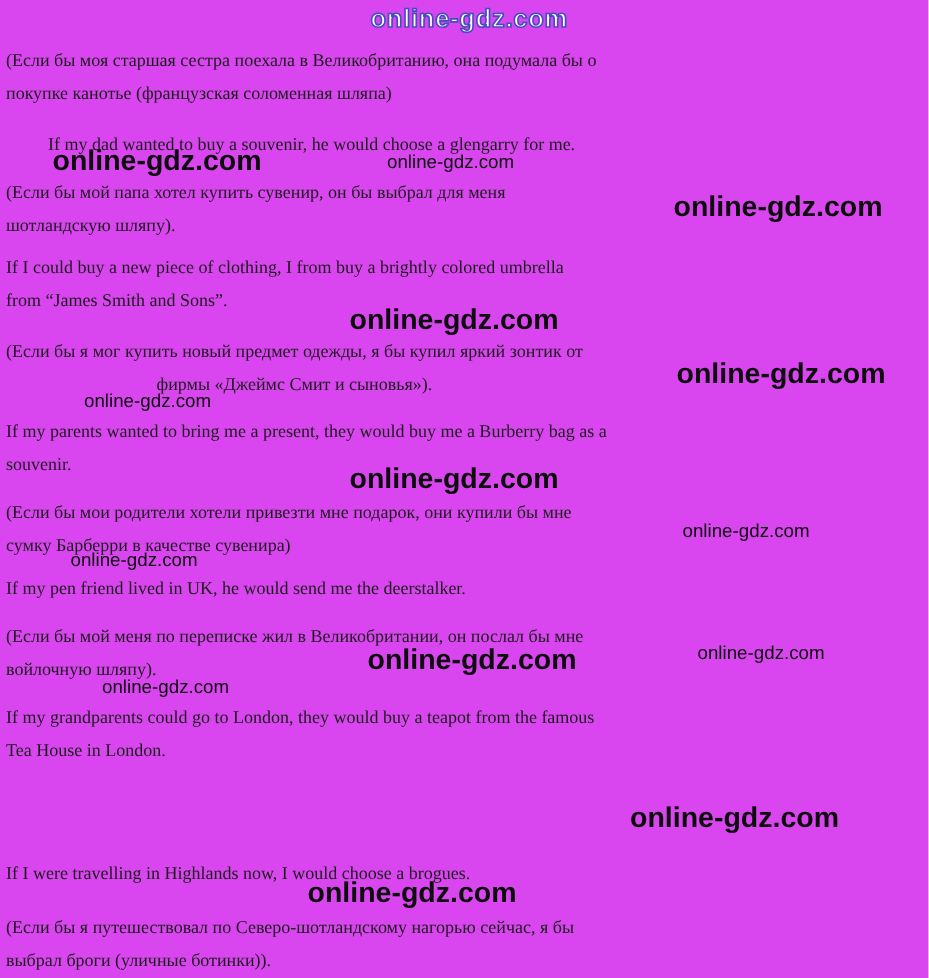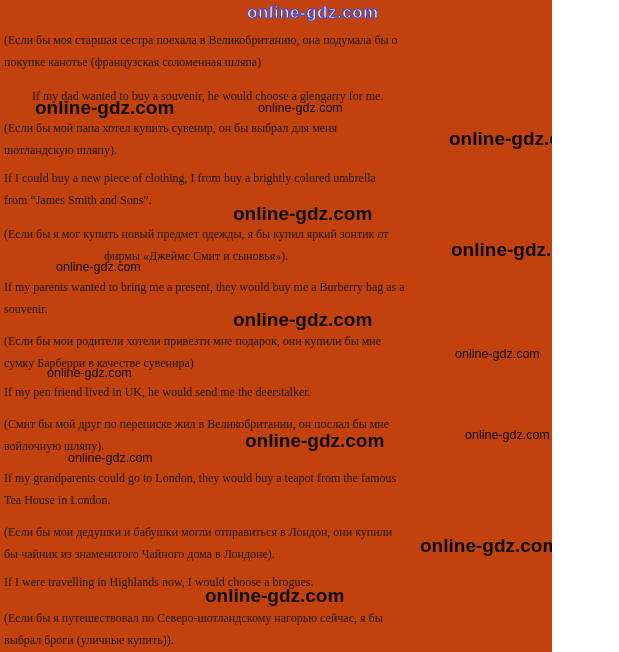--- a/index.html
+++ b/index.html
@@ -1,20 +1,20 @@
 <!DOCTYPE html>
 <html><head>
 <meta charset="utf-8">
 <style>
   html, body { margin: 0; padding: 0; background: #ffffff; }
   .page {
     position: relative;
-    width: 552px;
+    width: 619px;
     height: 652px;
-    background: #c2410c;
+    background: #d946ef;
     font-family: "Liberation Serif", serif;
     color: #1a1a1a;
     overflow: hidden;
   }
   .para {
     position: absolute;
     left: 4px;
     font-size: 12px;
     line-height: 22px;
     white-space: nowrap;
@@ -90,36 +90,32 @@
   <div class="para" style="top:330px;">
     <span class="line">(Если бы мои родители хотели привезти мне подарок, они купили бы мне</span>
     <span class="line">сумку Барберри в качестве сувенира)</span>
   </div>
 
   <div class="para" style="top:381px;">
     <span class="line">If my pen friend lived in UK, he would send me the deerstalker.</span>
   </div>
 
   <div class="para" style="top:413px;">
-    <span class="line">(Смит бы мой друг по переписке жил в Великобритании, он послал бы мне</span>
+    <span class="line">(Если бы мой меня по переписке жил в Великобритании, он послал бы мне</span>
     <span class="line">войлочную шляпу).</span>
   </div>
 
   <div class="para" style="top:467px;">
     <span class="line">If my grandparents could go to London, they would buy a teapot from the famous</span>
     <span class="line">Tea House in London.</span>
   </div>
 
-  <div class="para" style="top:521px;">
-    <span class="line">(Если бы мои дедушки и бабушки могли отправиться в Лондон, они купили</span>
-    <span class="line">бы чайник из знаменитого Чайного дома в Лондоне).</span>
-  </div>
 
   <div class="para" style="top:571px;">
     <span class="line">If I were travelling in Highlands now, I would choose a brogues.</span>
   </div>
 
   <div class="para" style="top:607px;">
     <span class="line">(Если бы я путешествовал по Северо-шотландскому нагорью сейчас, я бы</span>
-    <span class="line">выбрал броги (уличные купить)).</span>
+    <span class="line">выбрал броги (уличные ботинки)).</span>
   </div>
 
 </div>
 
 </body></html>

